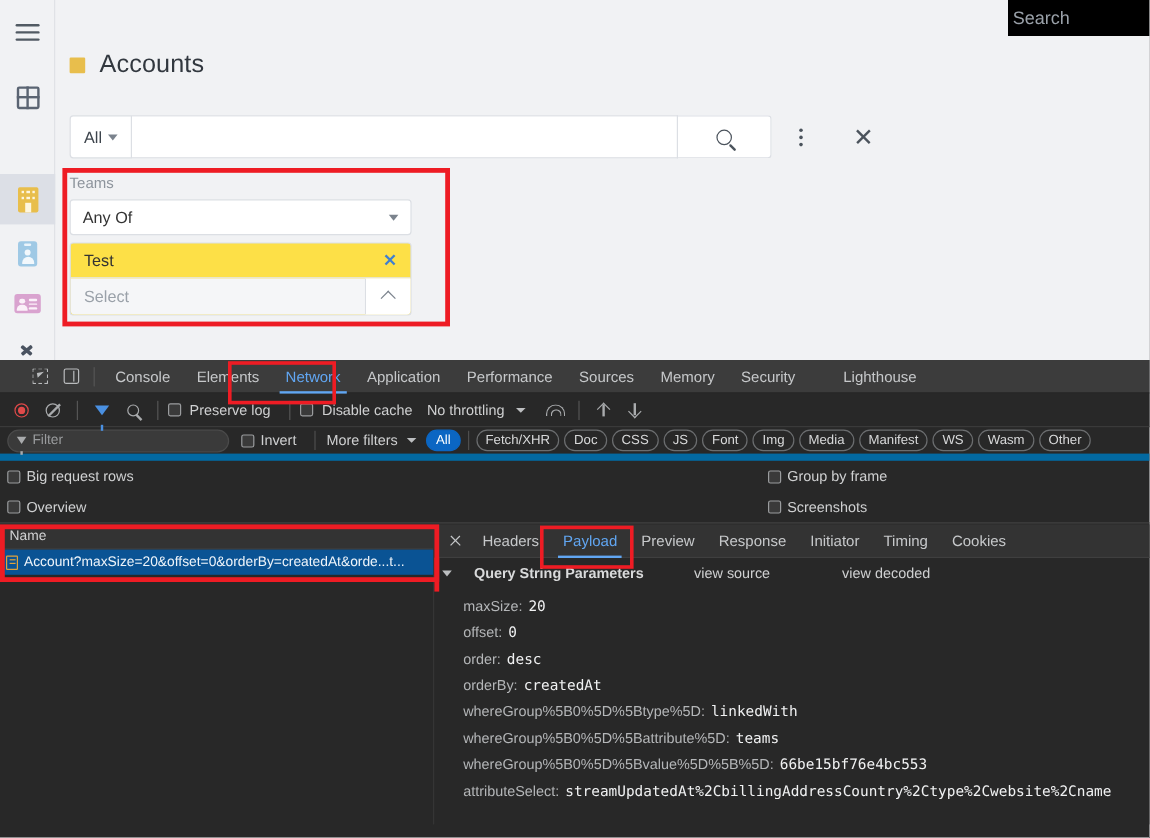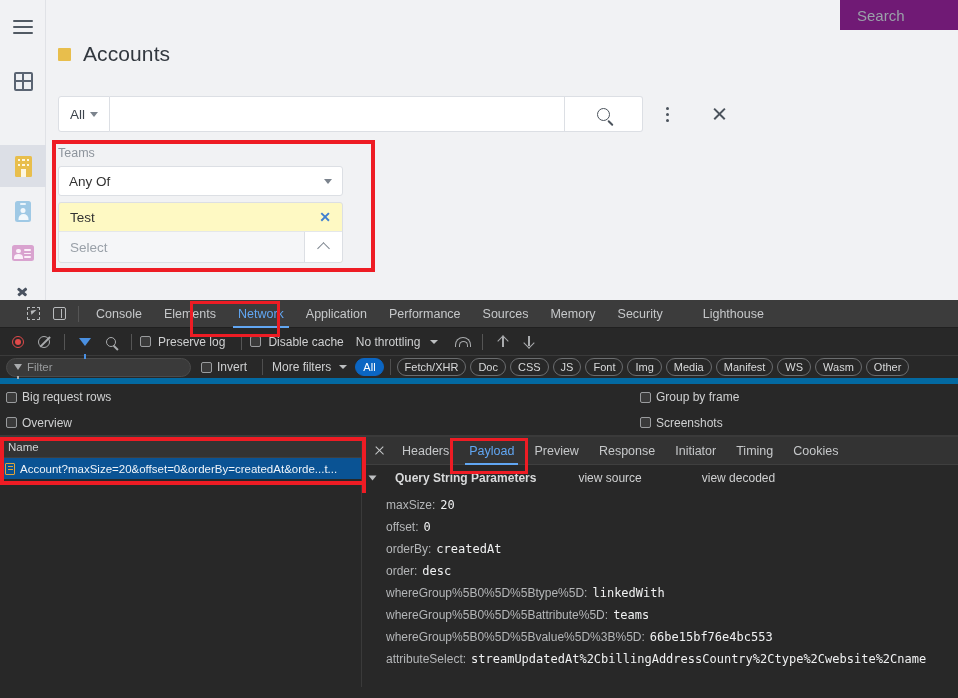--- a/index.html
+++ b/index.html
@@ -165,21 +165,21 @@
   }
   .sr-close::before, .sr-close::after {
     content:""; position:absolute; left: 6px; top: 17px; width: 15px; height: 1.8px; background:#4b535c;
   }
   .sr-close::before { transform: rotate(45deg); }
   .sr-close::after  { transform: rotate(-45deg); }
 
   
   .topsearch {
     position: absolute; right: 0; top: 0; width: 118px; height: 30px;
-    background: #701a75; display: flex; align-items: center; padding-left: 17px;
+    background: #000000; display: flex; align-items: center; padding-left: 4px;
     font-size: 15px; color: #9aa1a9;
   }
 
   
   .teams-annot {
     position: absolute; left: 52px; top: 140px;
     width: 323px; height: 132px;
     border: 4px solid #ee1c24;
     background: transparent;
     pointer-events: none;
@@ -187,21 +187,21 @@
   .teams-panel {
     position: absolute; left: 58px; top: 146px; width: 312px; height: 120px;
   }
   .teams-label { font-size: 12.5px; color: #8d949c; margin-bottom: 6px; }
   .sel-anyof {
     width: 285px; height: 30px; background: #fff; border: 1px solid #dcdfe4;
     border-radius: 3px; display: flex; align-items: center; padding: 0 10px;
     font-size: 13.5px; color: #333; justify-content: space-between; cursor: pointer;
   }
   .chip-box {
-    margin-top: 6px; width: 285px; background: #fef9c3;
+    margin-top: 6px; width: 285px; background: #fde047;
     border: 1px solid #dcdfe4; border-radius: 3px;
   }
   .chip-row {
     height: 29px; display: flex; align-items: center; justify-content: space-between;
     padding: 0 11px; font-size: 13.5px; color: #333;
     border-bottom: 1px solid #e4e7ea;
   }
   .chip-x { color: #3f7fd0; font-size: 14px; cursor: pointer; font-weight: 600; }
   .sel-row {
     height: 30px; display: flex; align-items: center; background: #f5f6f8;
@@ -639,37 +639,37 @@
         <div class="qsp-list">
           <div class="qsp-item">
             <span class="qsp-k">maxSize:</span>
             <span class="qsp-v">20</span>
           </div>
           <div class="qsp-item">
             <span class="qsp-k">offset:</span>
             <span class="qsp-v">0</span>
           </div>
           <div class="qsp-item">
+            <span class="qsp-k">order:</span>
+            <span class="qsp-v">desc</span>
+          </div>
+          <div class="qsp-item">
             <span class="qsp-k">orderBy:</span>
             <span class="qsp-v">createdAt</span>
           </div>
           <div class="qsp-item">
-            <span class="qsp-k">order:</span>
-            <span class="qsp-v">desc</span>
-          </div>
-          <div class="qsp-item">
             <span class="qsp-k">whereGroup%5B0%5D%5Btype%5D:</span>
             <span class="qsp-v">linkedWith</span>
           </div>
           <div class="qsp-item">
             <span class="qsp-k">whereGroup%5B0%5D%5Battribute%5D:</span>
             <span class="qsp-v">teams</span>
           </div>
           <div class="qsp-item">
-            <span class="qsp-k">whereGroup%5B0%5D%5Bvalue%5D%3B%5D:</span>
+            <span class="qsp-k">whereGroup%5B0%5D%5Bvalue%5D%5B%5D:</span>
             <span class="qsp-v">66be15bf76e4bc553</span>
           </div>
           <div class="qsp-item">
             <span class="qsp-k">attributeSelect:</span>
             <span class="qsp-v">streamUpdatedAt%2CbillingAddressCountry%2Ctype%2Cwebsite%2Cname</span>
           </div>
         </div>
       </div>
     </div>
   </div>

